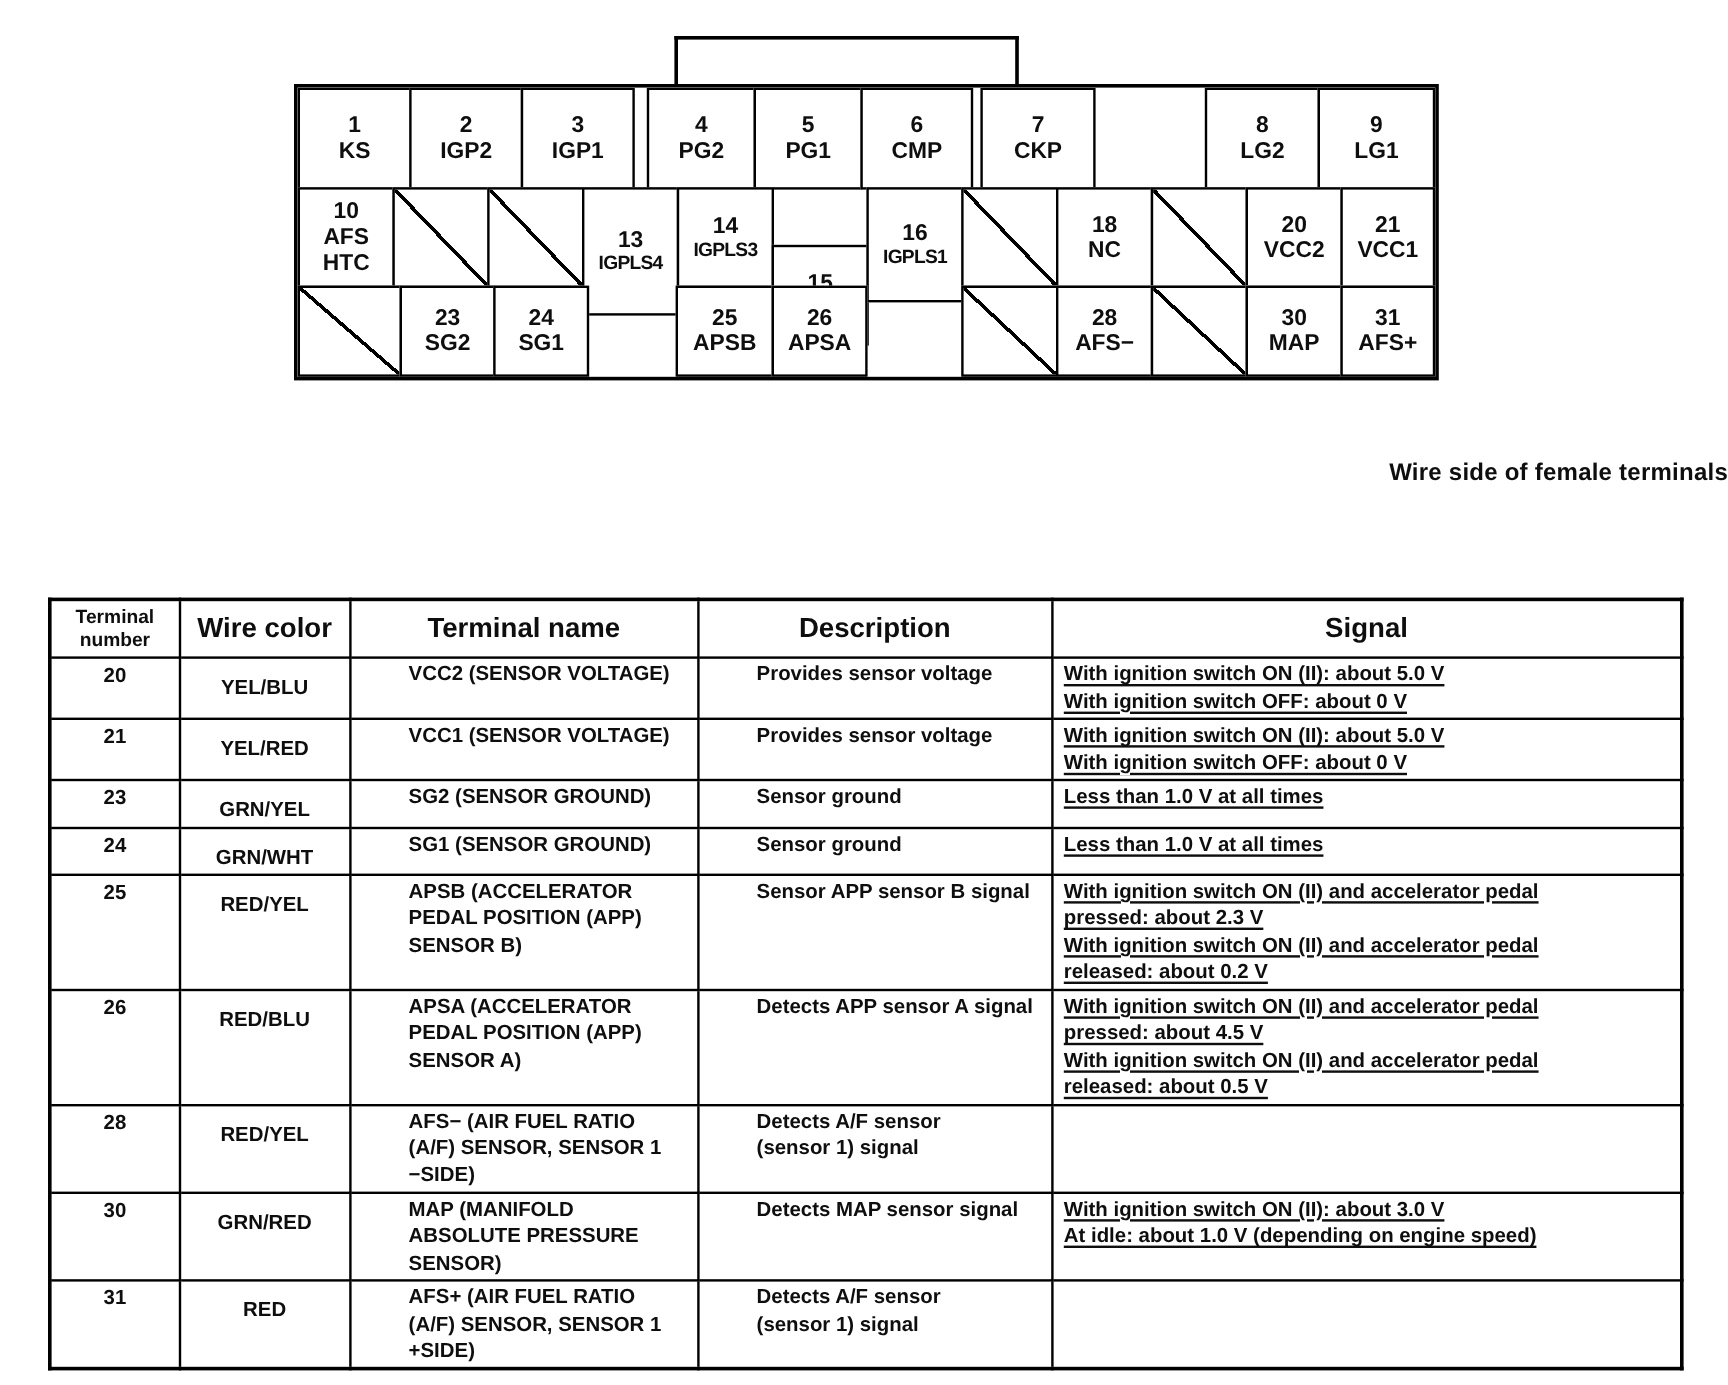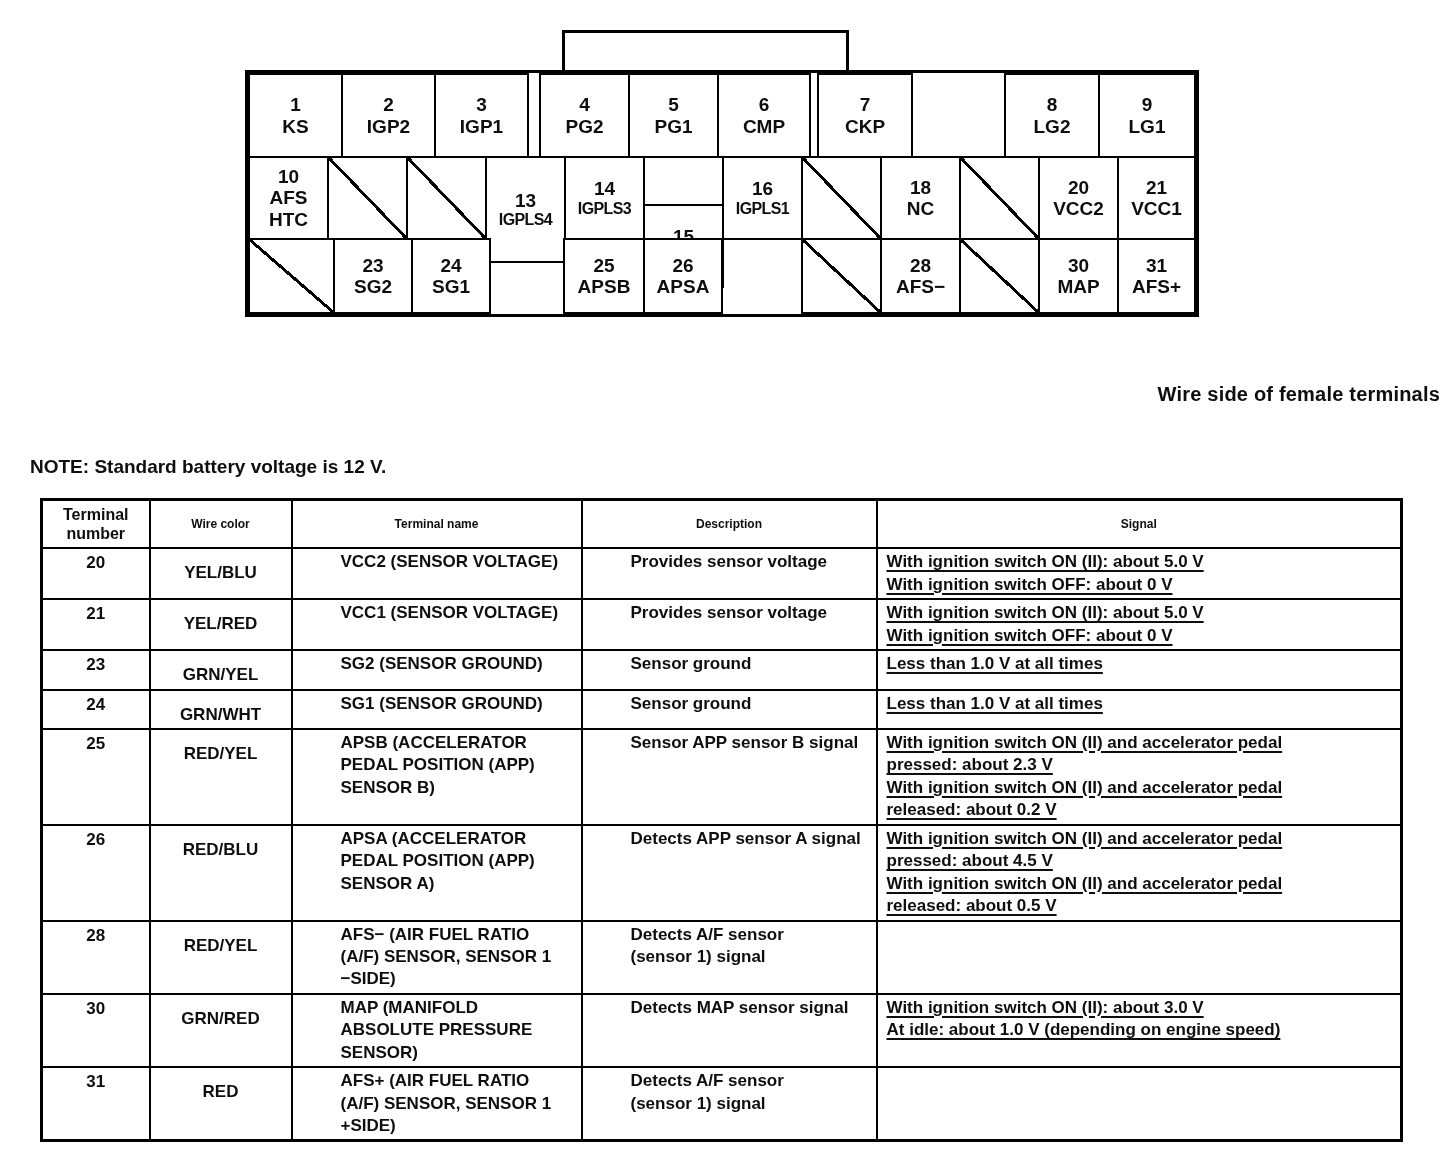--- a/index.html
+++ b/index.html
@@ -41,21 +41,21 @@
   .note { position:absolute; top:456px; left:30px; font-size:19px; }
 
   
   table.tterm {
     position:absolute; top:498px; left:40px; width:1360px;
     border-collapse:collapse; table-layout:fixed; background:#fff;
     border:3px solid #000;
   }
   .tterm th, .tterm td { border:2px solid #000; }
   .tterm th {
-    font-size:12px; text-align:center; vertical-align:middle;
+    font-size:23px; text-align:center; vertical-align:middle;
     padding:4px 4px; white-space:pre-line; line-height:1.2; height:48px;
   }
   .tterm th.h0 { font-size:16px; }
   .tterm td {
     vertical-align:top; padding:2px 9px; font-size:17px; line-height:1.32;
   }
   td.c-num  { text-align:center; padding-top:3px; }
   td.c-wire { text-align:center; padding-top:13px; }
   td.c-name, td.c-desc { white-space:pre-line;padding-left:48px; }
   .sigline {
@@ -120,21 +120,21 @@
           <div class="plabel tight">IGPLS4</div>
         </div>
         <div class="ccell" style="left: 316px; top: 83px; width: 81px; height: 84px;">
           <div class="pnum">14</div>
           <div class="plabel tight">IGPLS3</div>
         </div>
         <div class="ccell" style="left: 395px; top: 83px; width: 81px; height: 84px; margin-top: 48px;">
           <div class="pnum">15</div>
           <div class="plabel tight">IGPLS2</div>
         </div>
-        <div class="ccell" style="left: 474px; top: 83px; width: 81px; height: 84px;">
+        <div class="ccell" style="left: 474px; top: 83px; width: 81px; height: 96px;">
           <div class="pnum">16</div>
           <div class="plabel tight">IGPLS1</div>
         </div>
         <div class="ccell slash" style="left: 553px; top: 83px; width: 81px; height: 84px;"></div>
         <div class="ccell" style="left: 632px; top: 83px; width: 81px; height: 84px;">
           <div class="pnum">18</div>
           <div class="plabel">NC</div>
         </div>
         <div class="ccell slash" style="left: 711px; top: 83px; width: 81px; height: 84px;"></div>
         <div class="ccell" style="left: 790px; top: 83px; width: 81px; height: 84px;">
@@ -174,21 +174,20 @@
         </div>
         <div class="ccell" style="left: 869px; top: 165px; width: 79px; height: 76px;">
           <div class="pnum">31</div>
           <div class="plabel">AFS+</div>
         </div>
       </div>
   </div>
 
   <div class="caption">Wire side of female terminals</div>
 
-  <div class="note">NOTE: Standard battery voltage is 12 V.</div>
 
   <table class="tterm">
     <colgroup>
       <col style="width:108px">
         <col style="width:142px">
         <col style="width:290px">
       <col style="width:295px">
         <col style="width:525px">
     </colgroup>
     <thead>

